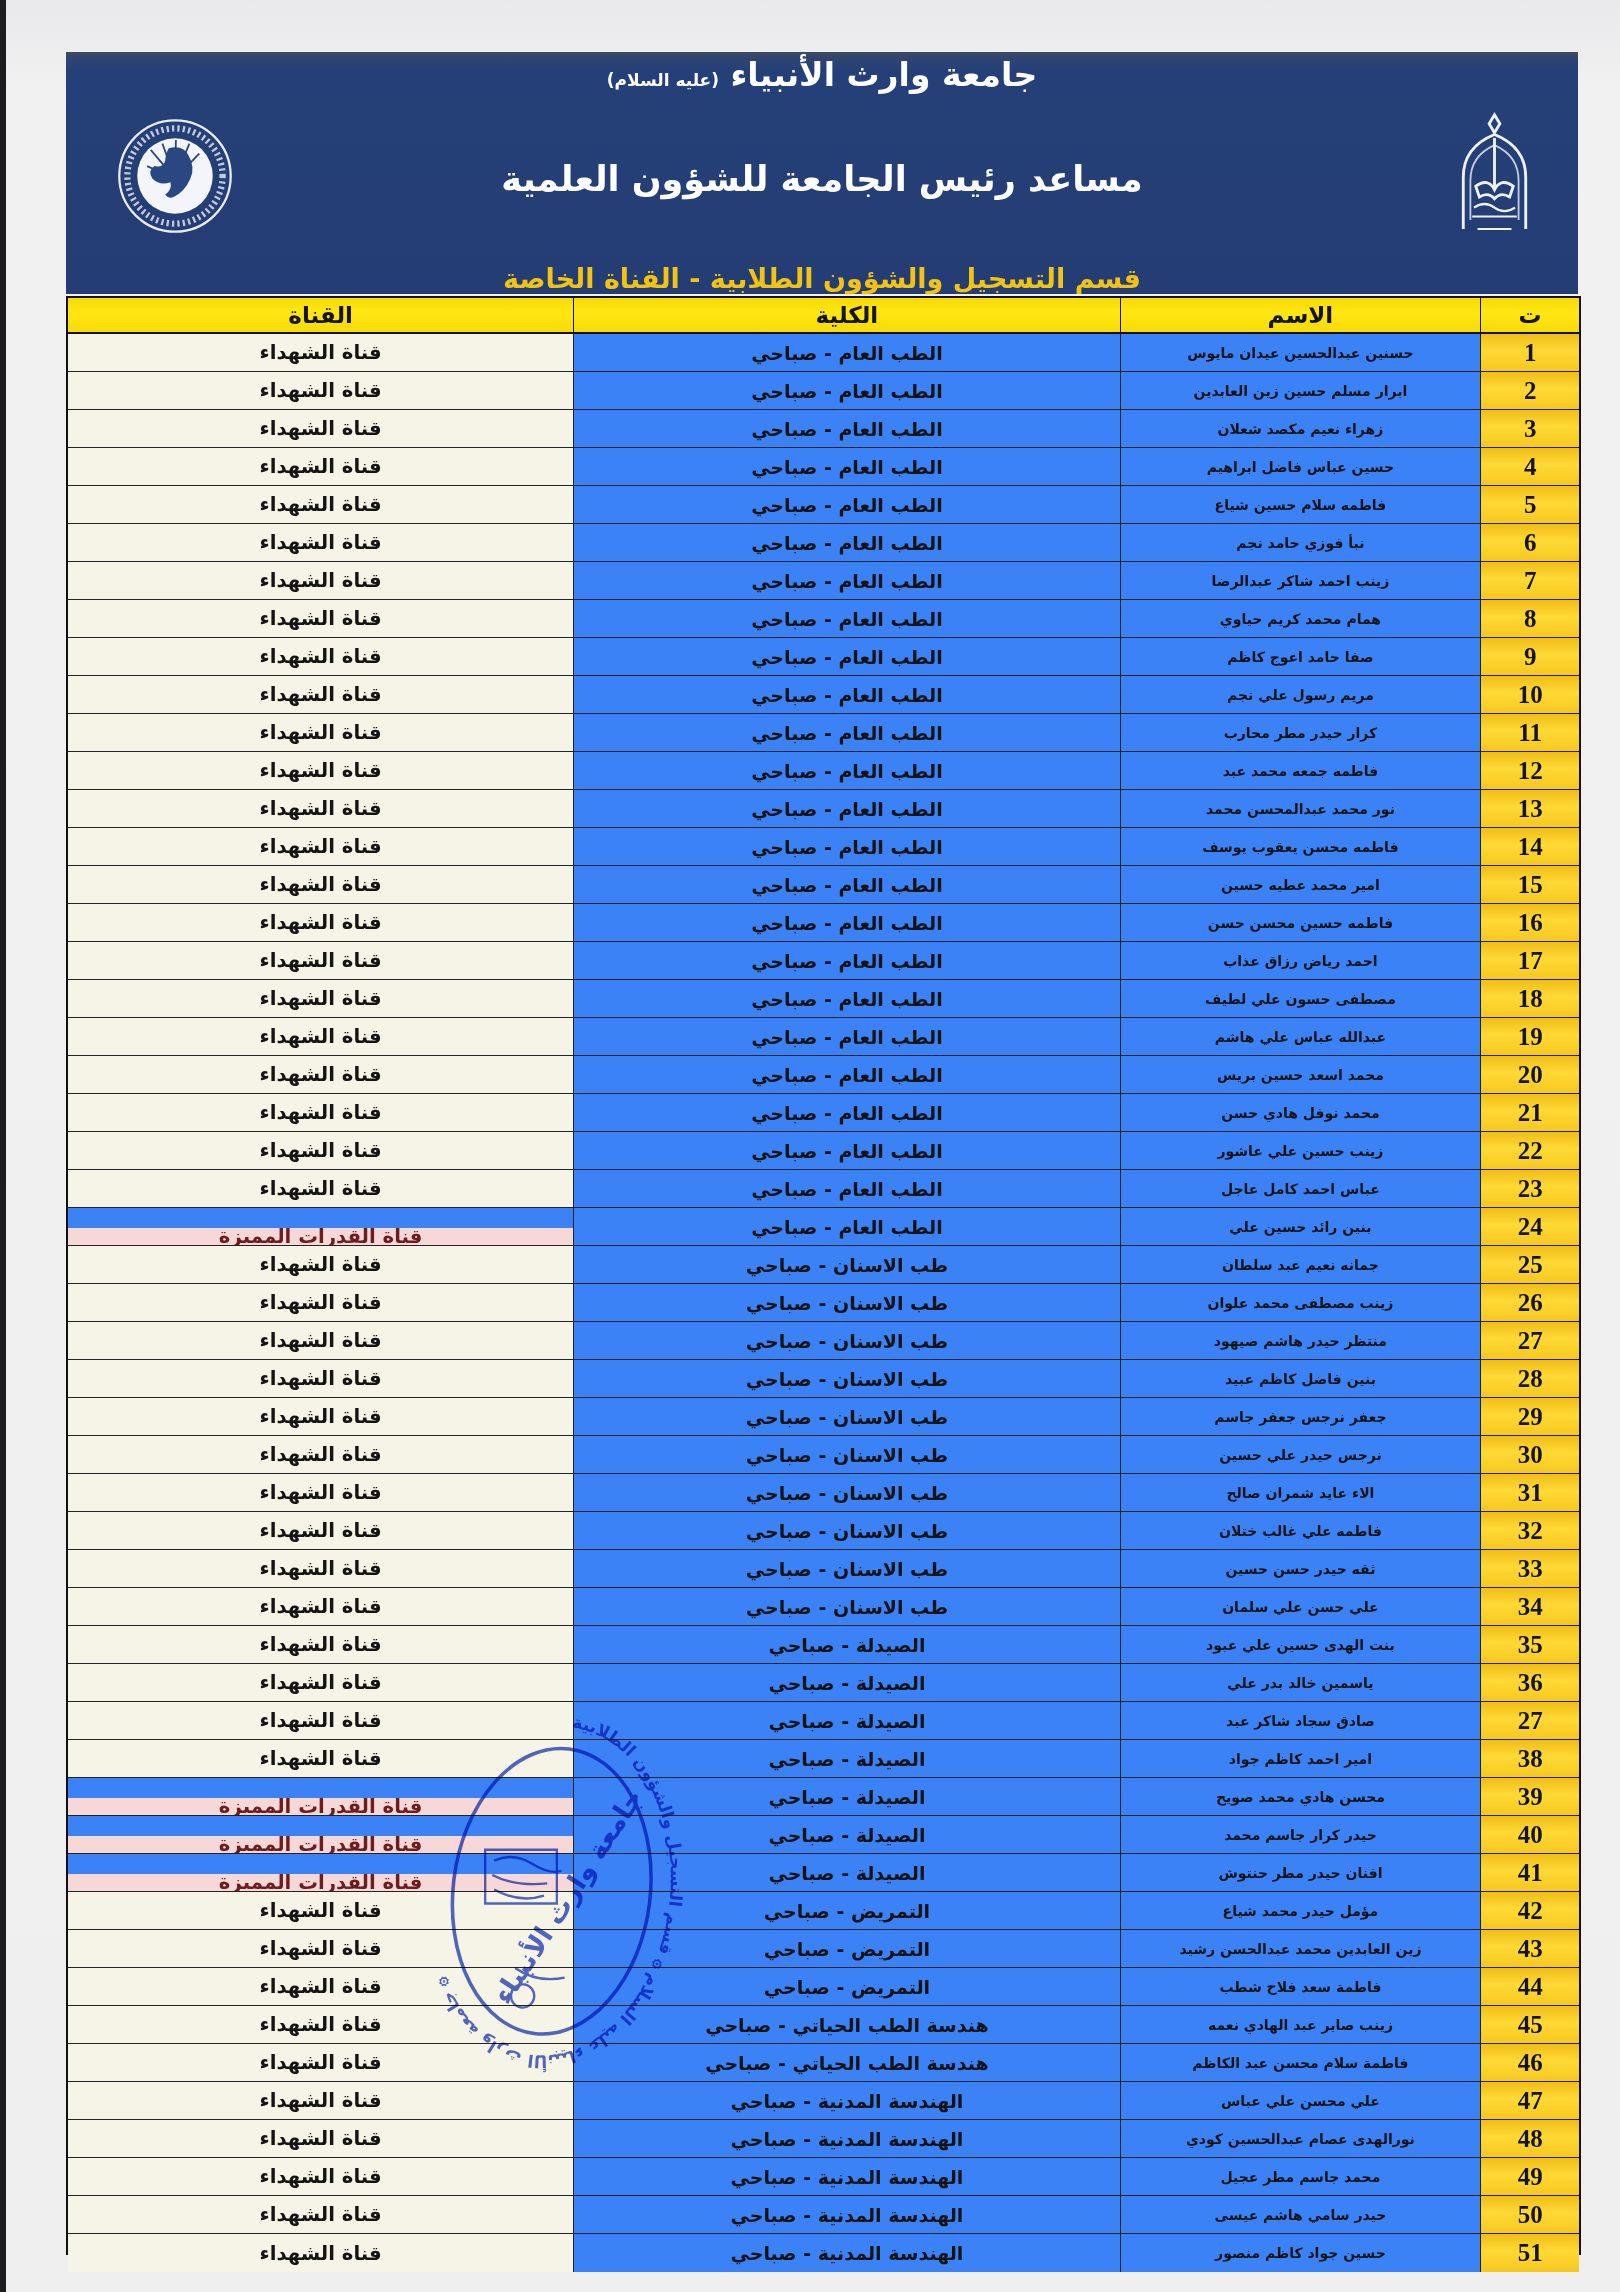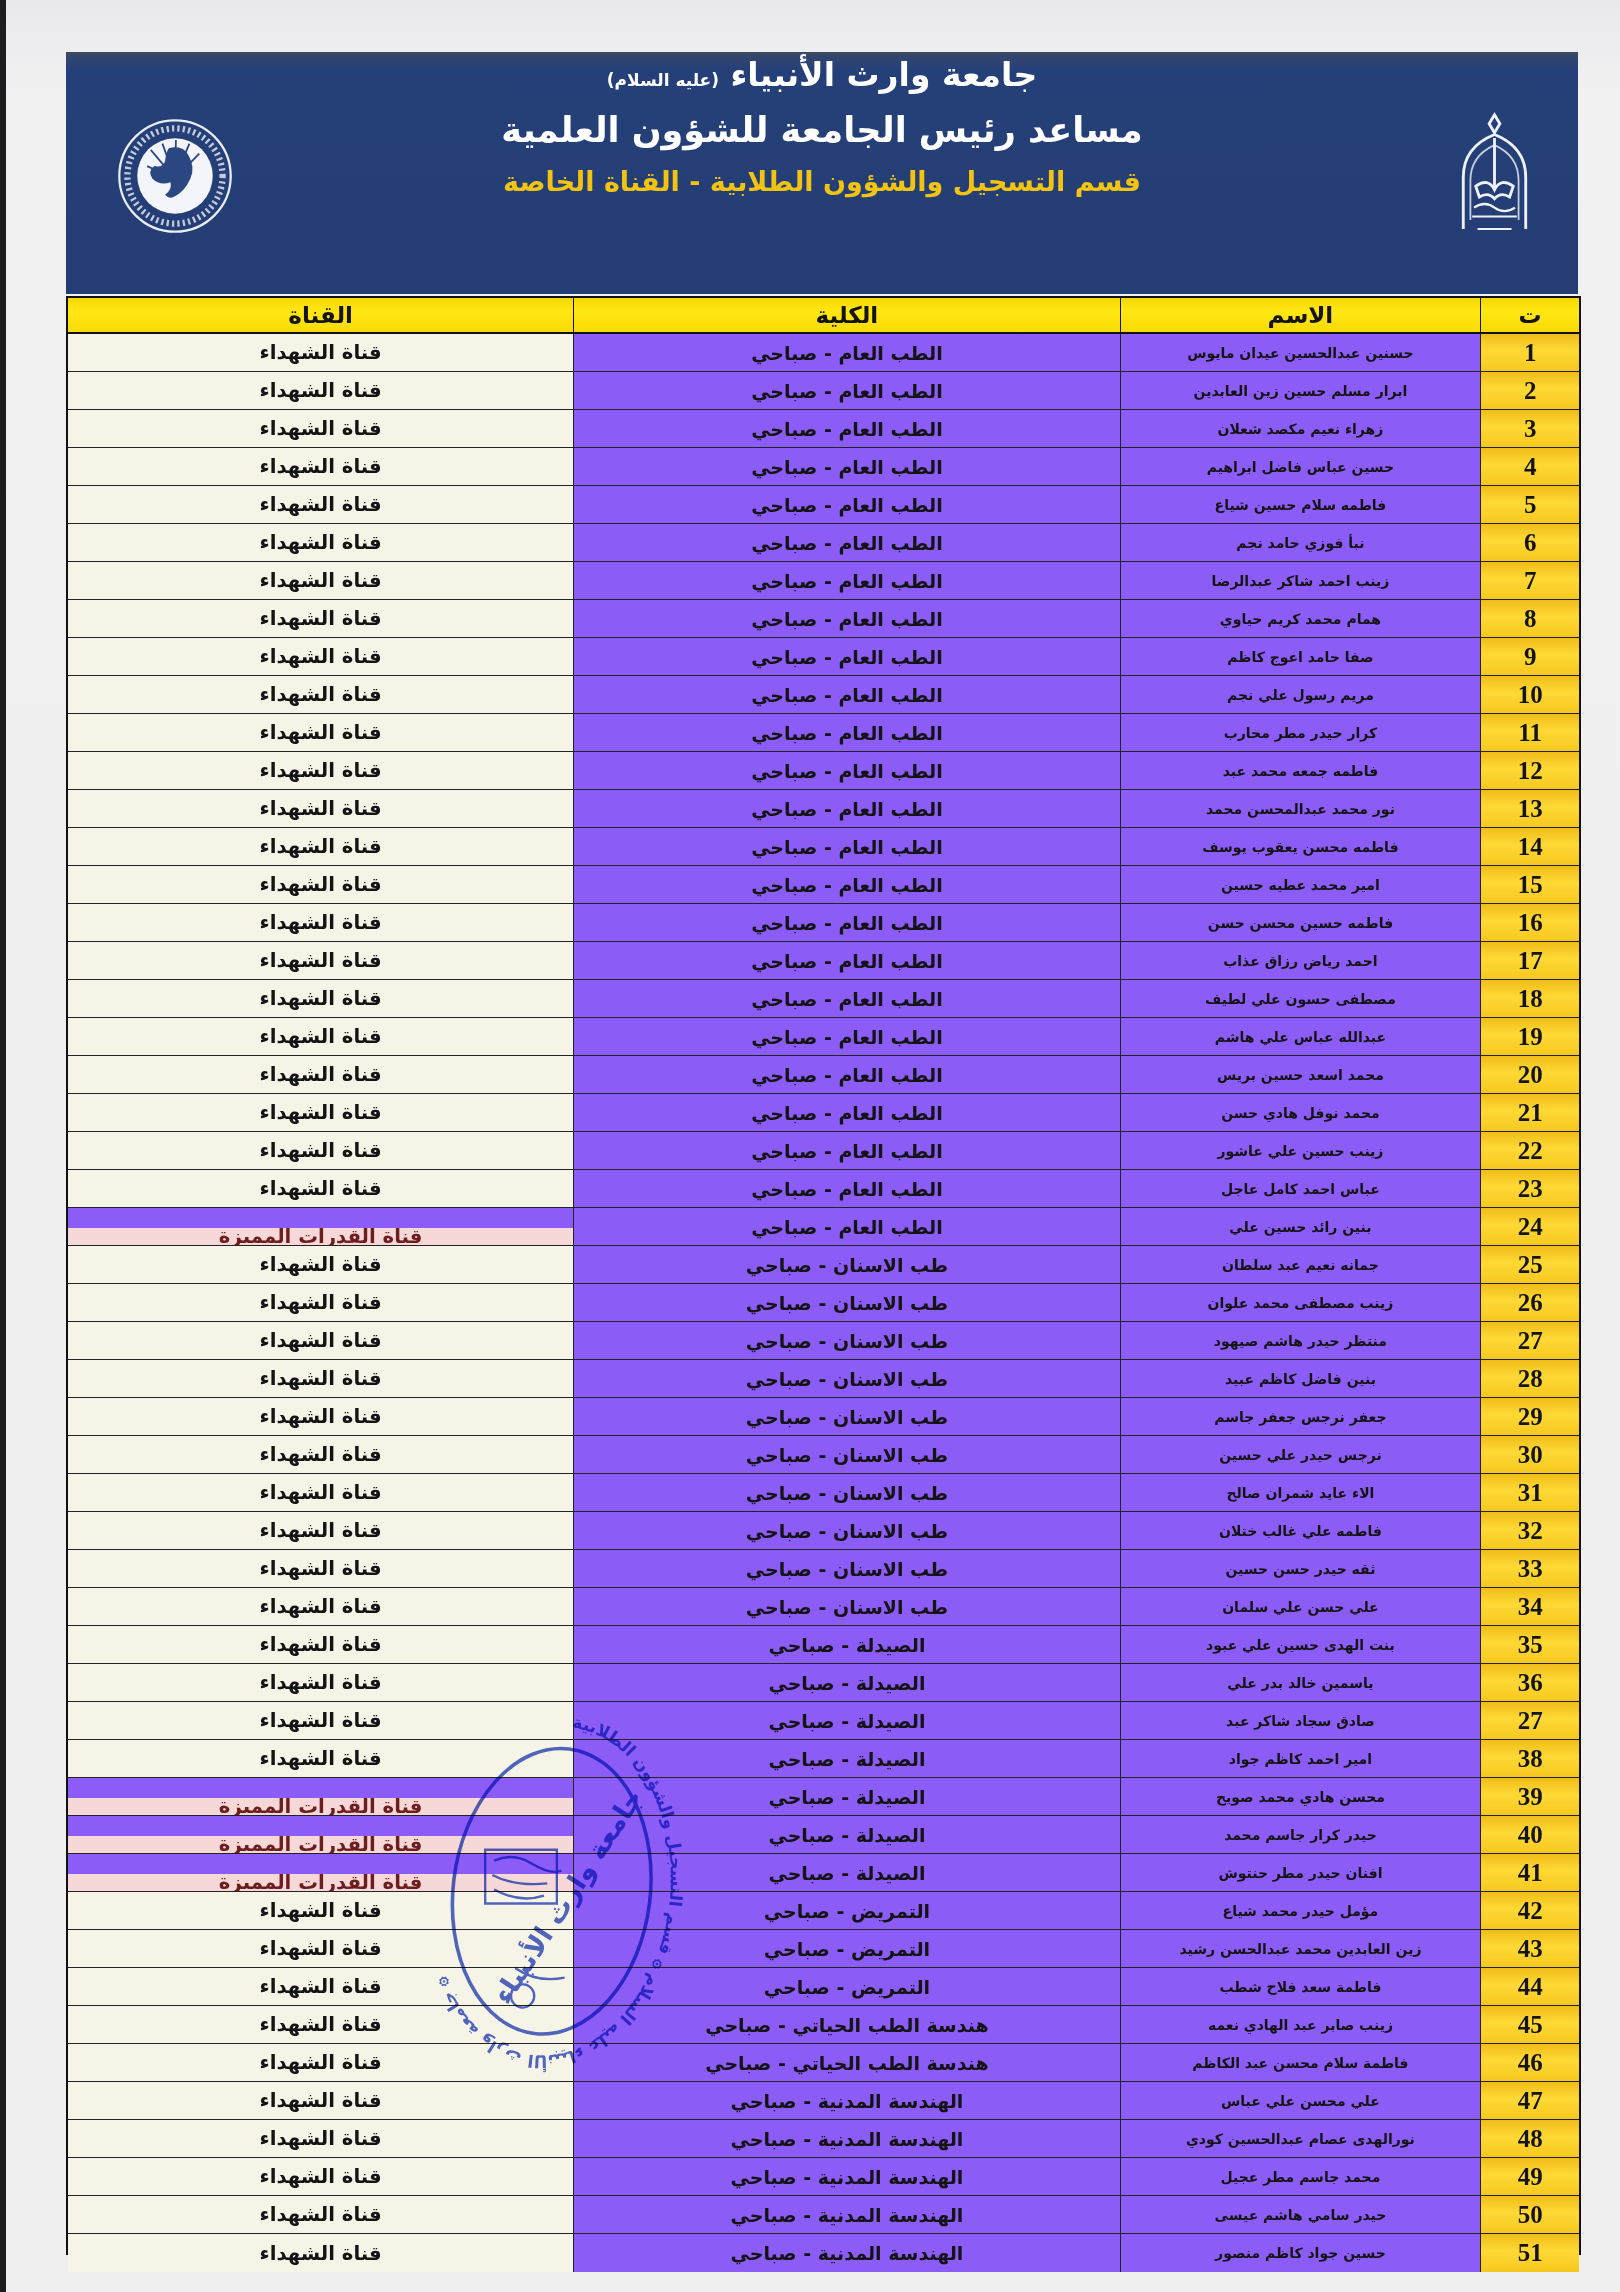--- a/index.html
+++ b/index.html
@@ -11,21 +11,21 @@
   .scan-edge{position:absolute;left:0;top:0;width:6.3px;height:2293px;background:#1d1d20;}
   
   .banner{
     position:absolute;left:66px;top:52px;width:1512px;height:242px;
     background:linear-gradient(180deg,#35466f 0%,#254078 6%,#243d74 100%);
     border-top:3.6px solid #3a4a60;
     box-sizing:border-box;
   }
   .banner-titles{
     position:absolute;left:304px;right:304px;top:0;height:100%;
-    display:flex;flex-direction:column;justify-content:flex-start;align-items:center;gap:16px;
+    display:flex;flex-direction:column;justify-content:space-between;align-items:center;gap:16px;
     color:#ffffff;text-align:center;
   }
   .t-main{font-size:33px;font-weight:bold;letter-spacing:0;}
   .t-main .honor{font-size:17px;font-weight:bold;}
   .t-sub{font-size:35px;font-weight:bold;}
   .t-dept{font-size:27px;font-weight:bold;color:#f2c411;}
   .logo{position:absolute;}
   
   .sheet-table{
     position:absolute;left:66px;top:296px;width:1515px;height:1959px;
@@ -33,21 +33,21 @@
   }
   .hrow{
     display:flex;height:36px;box-sizing:border-box;border-bottom:2.7px solid #111;
     background:linear-gradient(180deg,#f6d804 0%,#ffe713 40%,#f8da06 100%);
   }
   .hcell{
     display:flex;align-items:center;justify-content:center;
     font-size:23px;font-weight:bold;color:#141414;box-sizing:border-box;
   }
   .body{display:flex;flex-direction:column;}
-  .row{display:flex;height:38px;box-sizing:border-box;border-bottom:1.3px solid #232323;background:#8b5cf6;}
+  .row{display:flex;height:38px;box-sizing:border-box;border-bottom:1.3px solid #232323;background:#3b82f6;}
   .row:last-child{border-bottom:none;}
   .cell{
     display:flex;align-items:center;justify-content:center;box-sizing:border-box;
     font-weight:bold;color:#141414;overflow:hidden;white-space:nowrap;
   }
   .c-channel{width:507px;background:#f6f4e6;font-size:19.7px;}
   .c-channel.pink{background:#f6d8d8;color:#6d1d1d;margin-top:20px;}
   .c-college{width:548px;border-left:1.4px solid #232323;font-size:19px;}
   .c-name{width:362px;border-left:1.4px solid #232323;font-size:14px;}
   .c-index{

